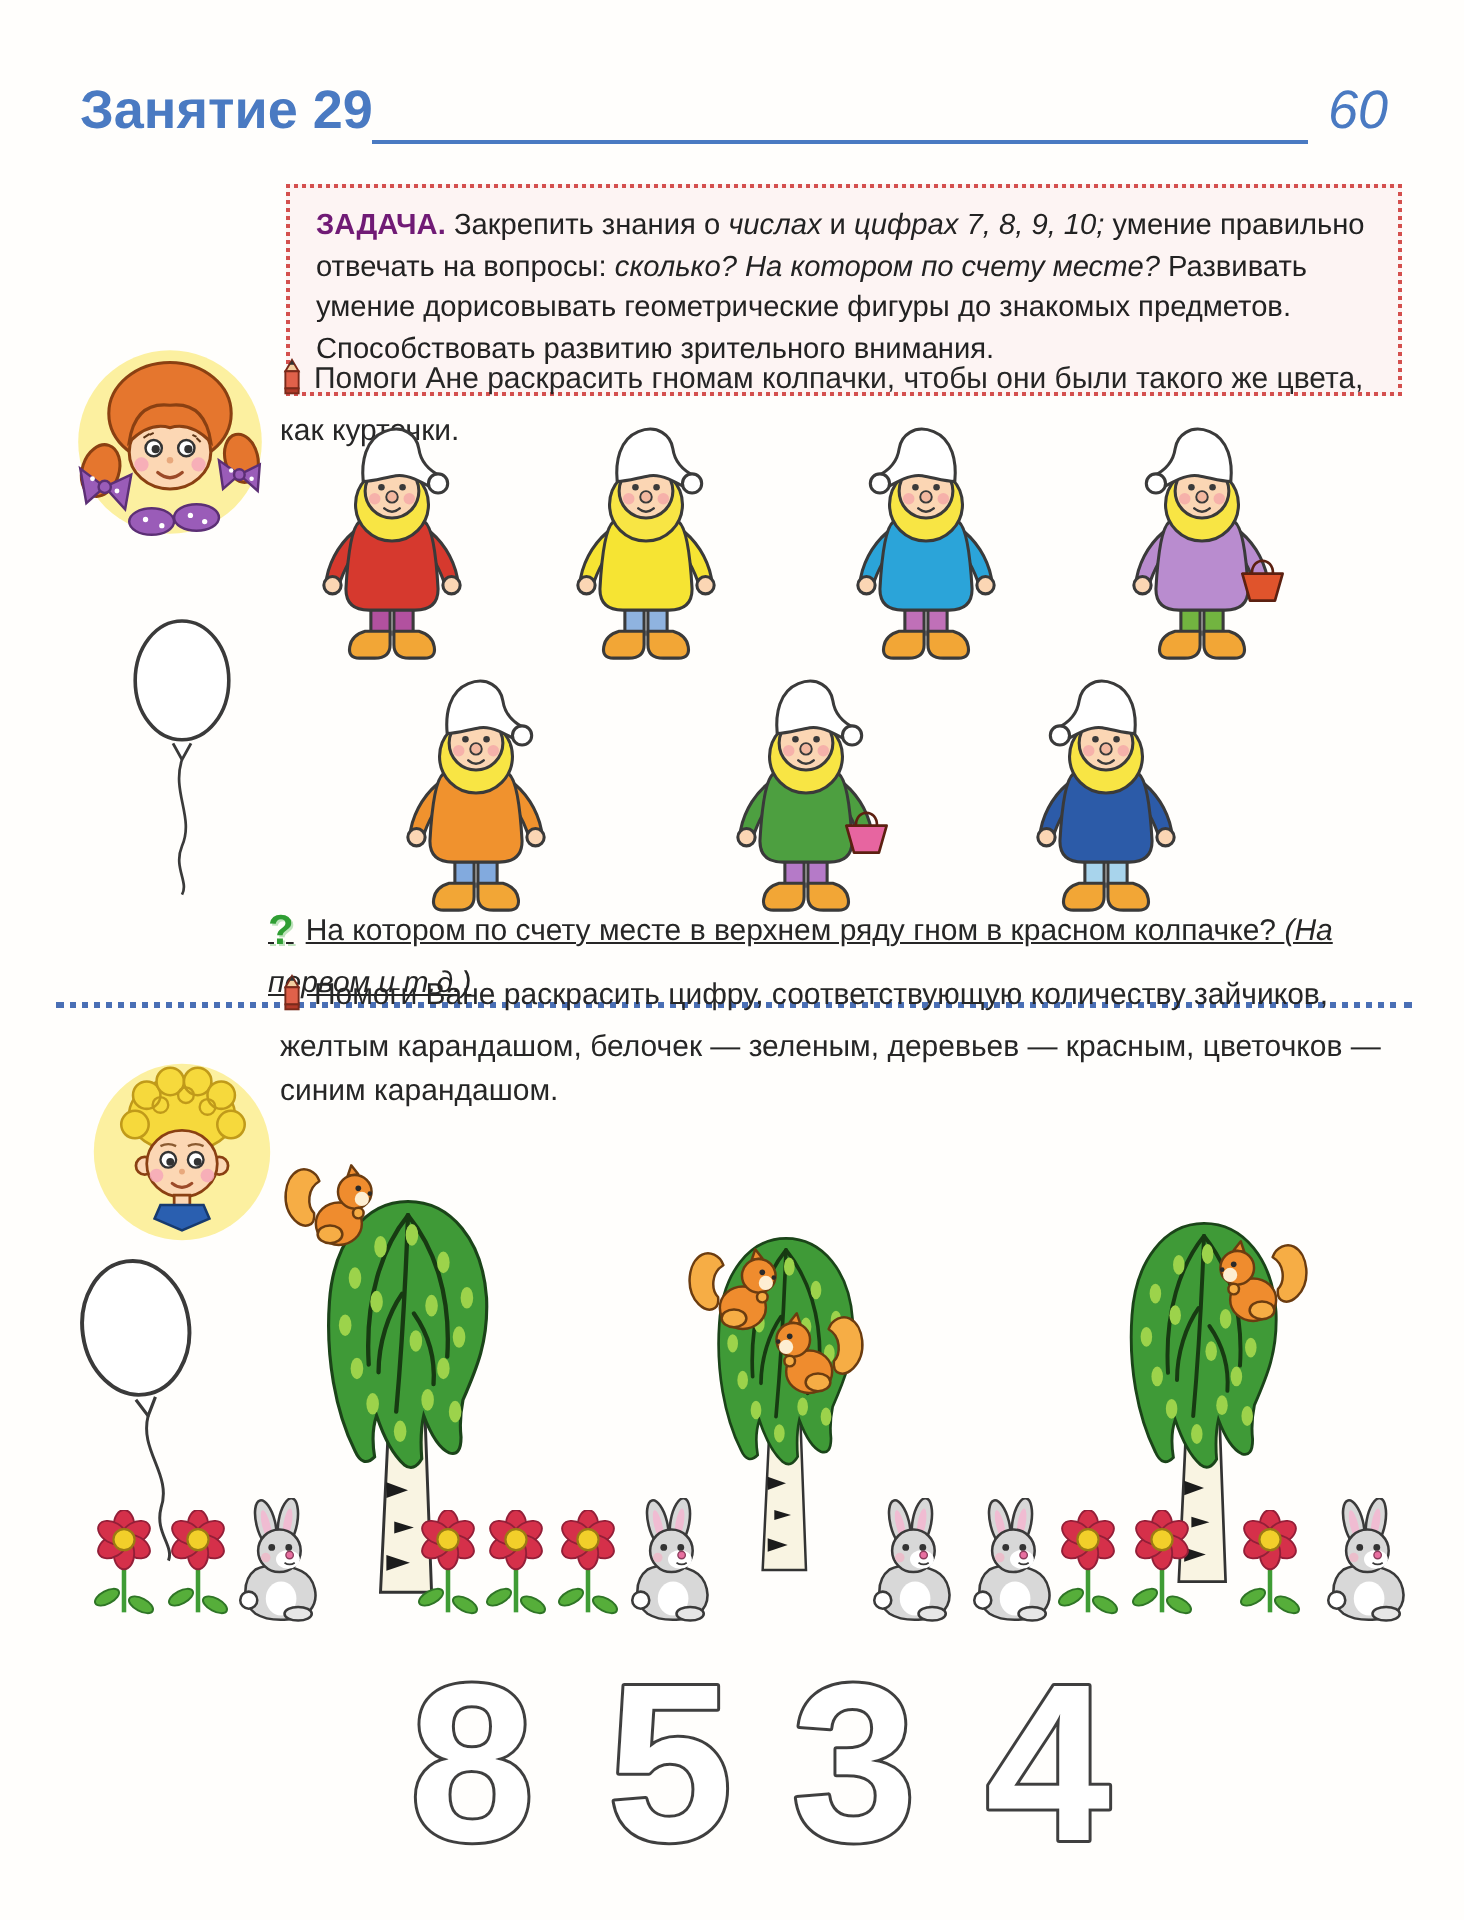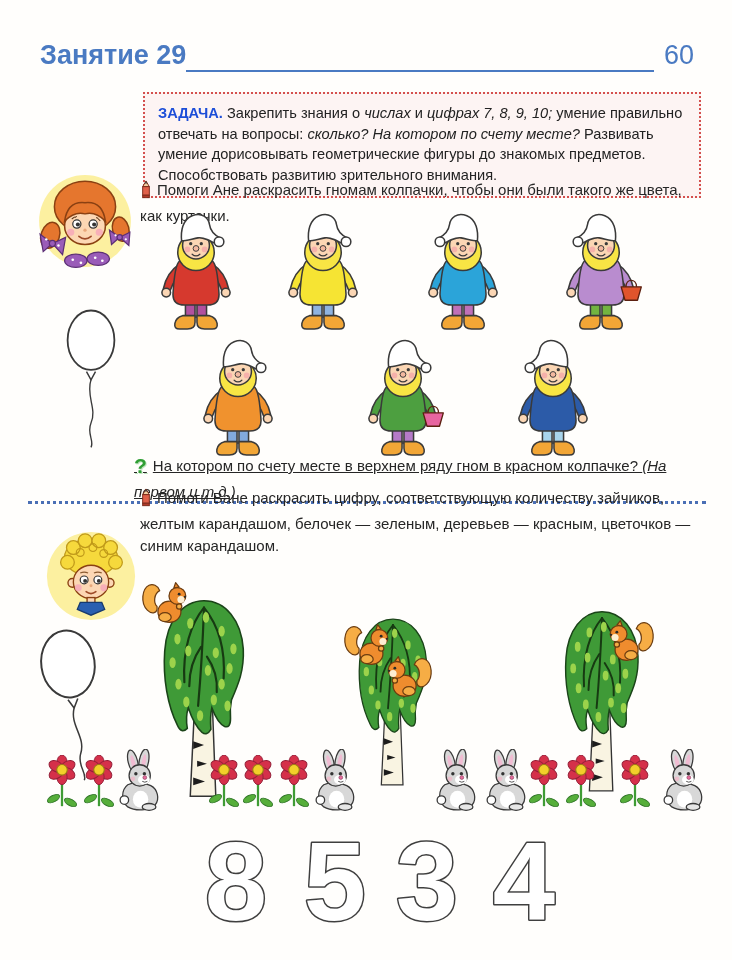--- a/index.html
+++ b/index.html
@@ -1,25 +1,25 @@
 <!DOCTYPE html>
 <html><head>
 <meta charset="utf-8">
 <style>
   html,body{margin:0;padding:0;background:#e8e8e8;}
   .page{position:relative;width:732px;height:960px;background:#fffefc;overflow:hidden;
         font-family:"Liberation Sans",sans-serif;color:#2b2b2b;}
   
   .lesson-title{position:absolute;left:40px;top:40px;font-size:27px;font-weight:bold;color:#4a7ac2;}
   .header-line{position:absolute;left:186px;top:70px;width:468px;height:0;border-top:2.5px solid #4a7ac2;}
-  .page-number{position:absolute;left:664px;top:40px;font-size:27px;font-weight:500;color:#4a7ac2;}
+  .page-number{position:absolute;left:664px;top:40px;font-size:27px;font-weight:500;color:#4a7ac2;font-style:italic;}
   
   .task-box{position:absolute;left:143px;top:92px;width:528px;border:2.5px dotted #d4504e;
             background:#fdf4f3;padding:9px 13px 10px 13px;font-size:14.6px;line-height:1.42;color:#222;}
-  .task-heading{color:#1d4ed8;font-weight:bold;}
+  .task-heading{color:#701a75;font-weight:bold;}
   .seg-italic{font-style:italic;}
   
   .instr{position:absolute;font-size:15px;line-height:1.45;color:#262626;}
   .instr-1{left:140px;top:179px;width:566px;}
   .instr-2{left:140px;top:487px;width:566px;}
   .pencil-wrap{display:inline-block;vertical-align:-4px;margin-right:5px;}
   
   .question{position:absolute;left:134px;top:451px;width:572px;font-size:15px;line-height:1.45;color:#262626;text-decoration:underline;}
   .q-icon{color:#2f9e33;font-weight:800;font-size:21px;vertical-align:-2px;margin-right:6px;
           text-shadow:1px 1px 0 #bfe3bd;}

